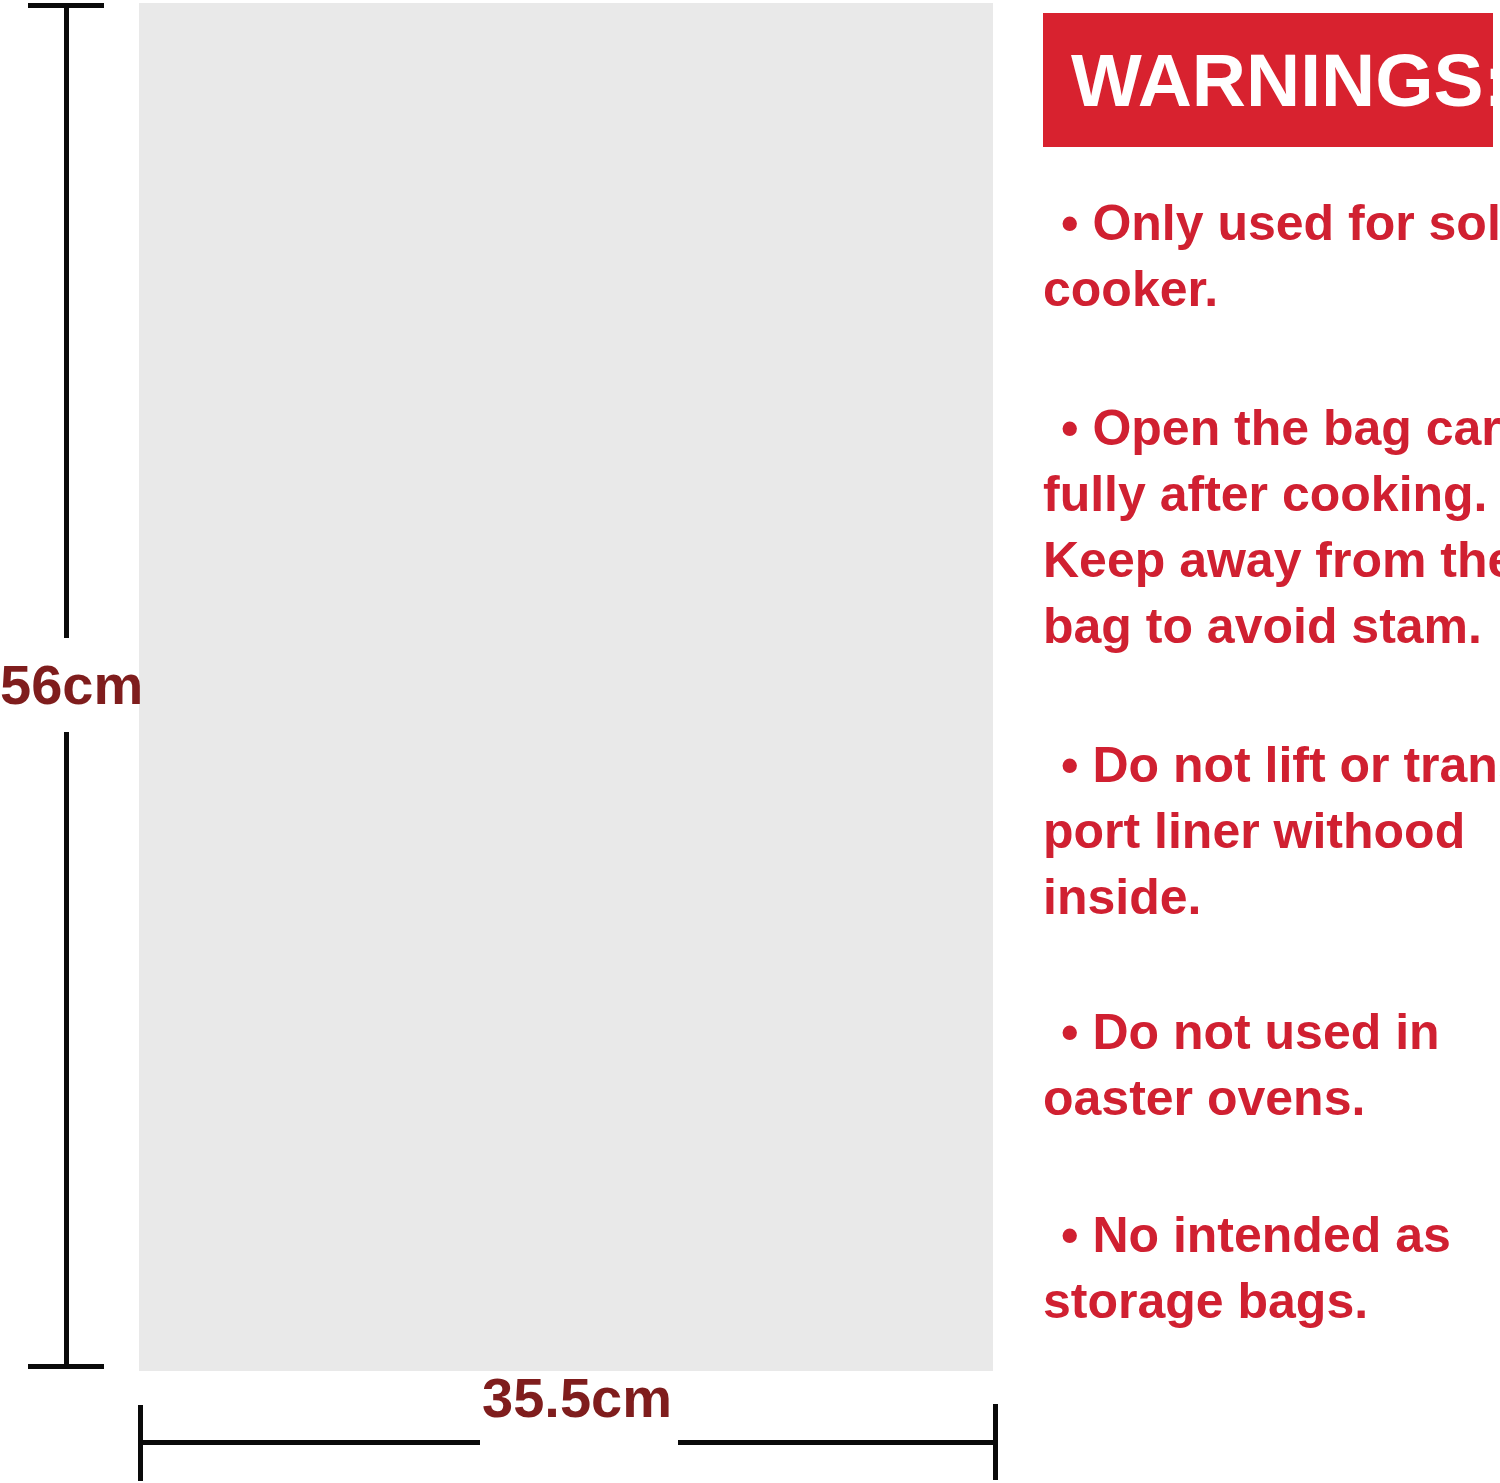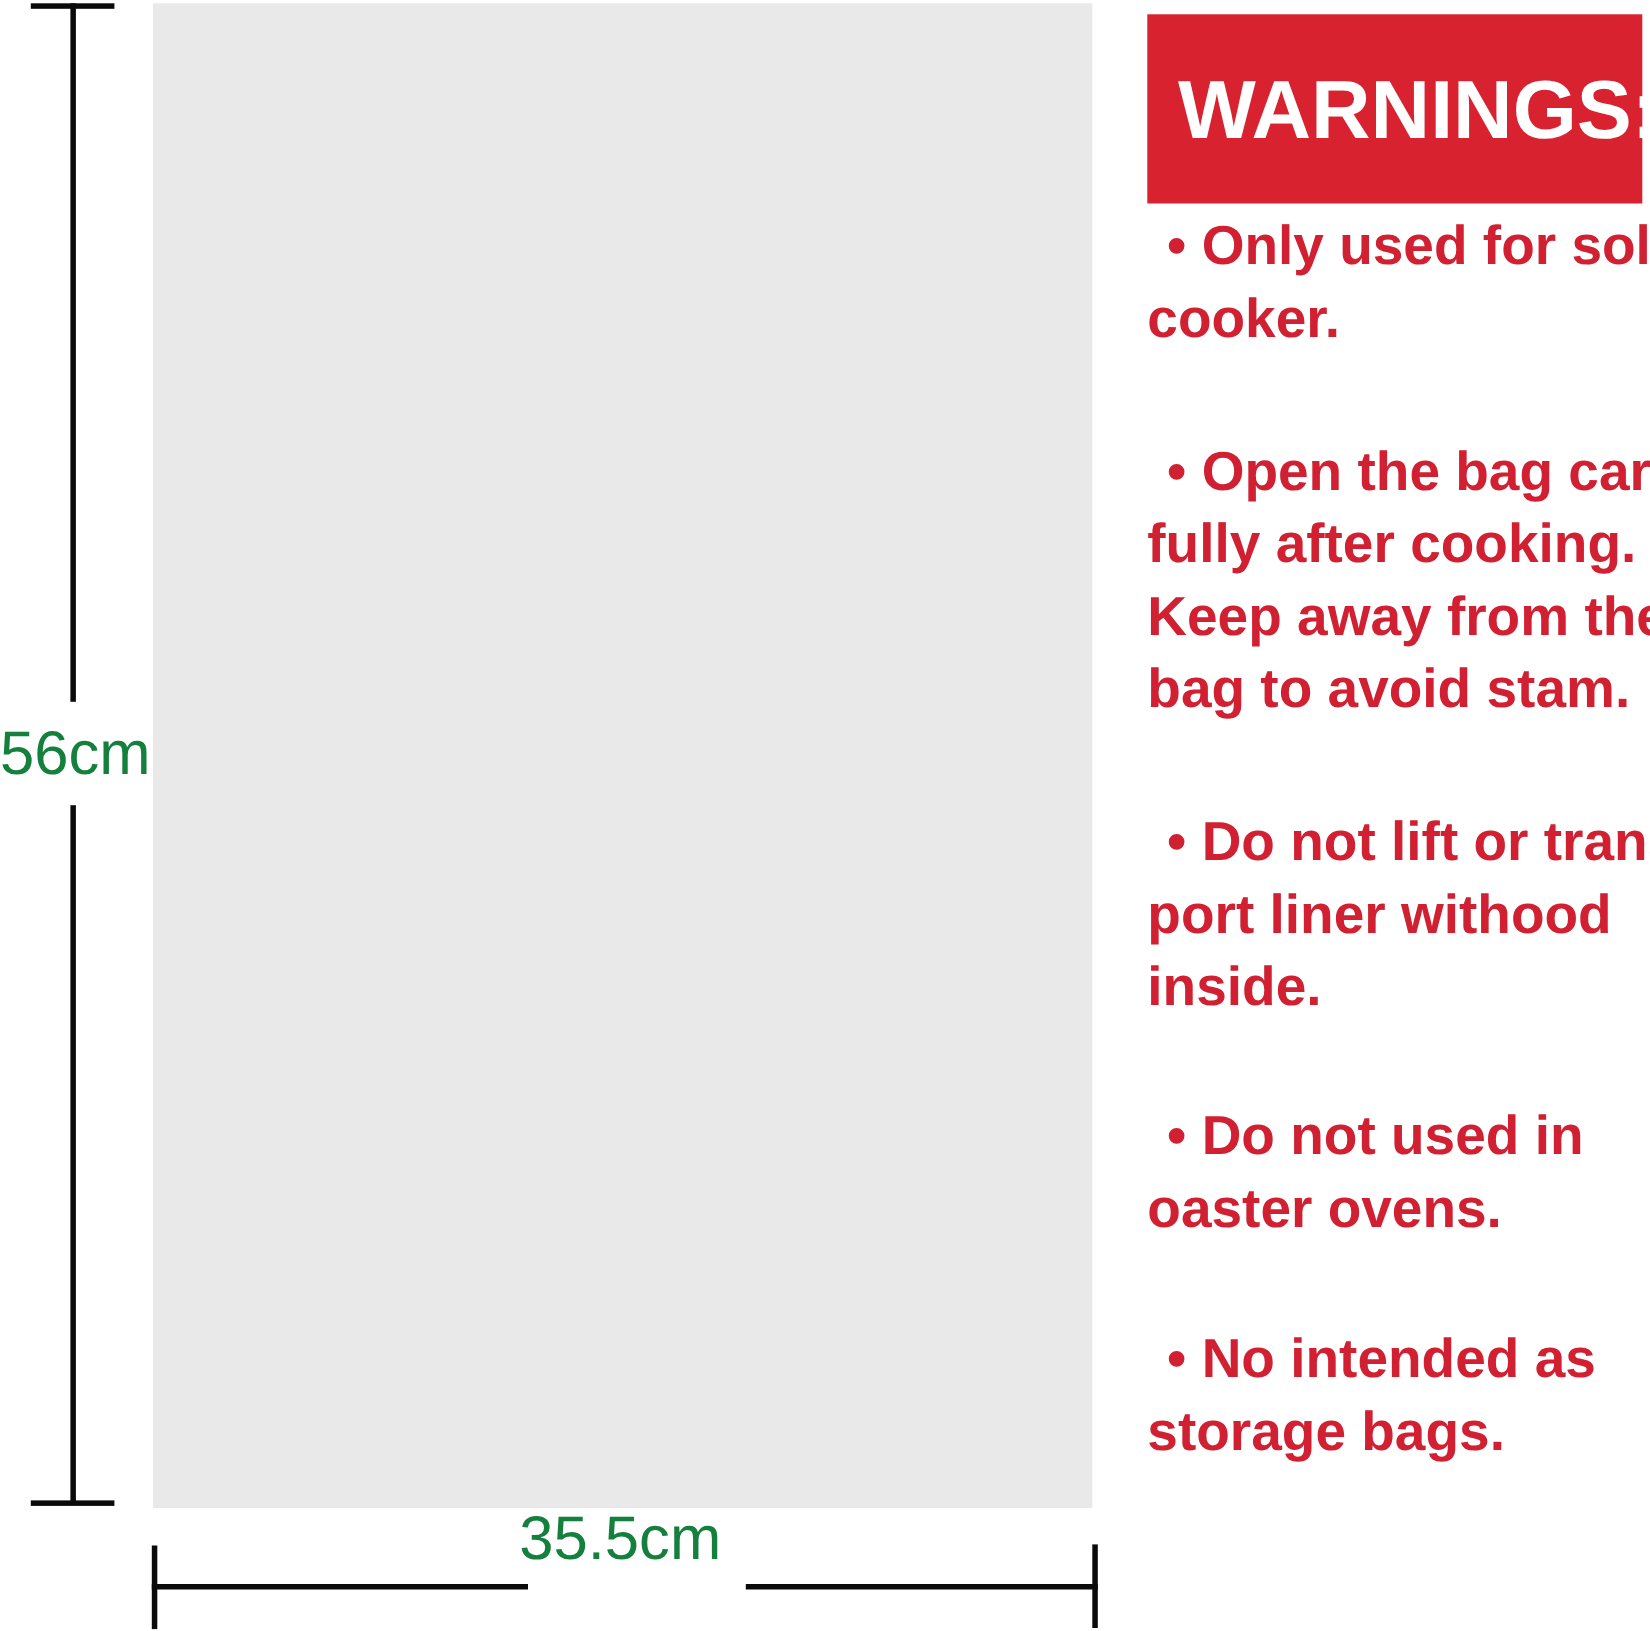--- a/index.html
+++ b/index.html
@@ -34,37 +34,37 @@
   .v-seg-bottom { left: 64px;  top: 732px;  width: 5px;   height: 635px; }
   .v-cap-bottom { left: 28px;  top: 1364px; width: 76px;  height: 5px; }
 
   .h-cap-left   { left: 138px; top: 1405px; width: 5px;   height: 76px; }
   .h-seg-left   { left: 138px; top: 1440px; width: 342px; height: 5px; }
   .h-seg-right  { left: 678px; top: 1440px; width: 320px; height: 5px; }
   .h-cap-right  { left: 993px; top: 1404px; width: 5px;   height: 76px; }
 
   .dim-label {
     position: absolute;
-    color: #15803d;
-    font-weight: normal;
+    color: #7f1d1d;
+    font-weight: bold;
     font-size: 56px;
     line-height: 64px;
-    text-align: left;
+    text-align: right;
     white-space: nowrap;
   }
   .height-label { left: 0px;   top: 653px;  width: 132px; }
   .width-label  { left: 472px; top: 1366px; width: 200px; }
 
   
   .warnings-banner {
     position: absolute;
     left: 1043px;
     top: 13px;
     width: 450px;
-    height: 172px;
+    height: 134px;
     background: #d8222f;
     display: flex;
     align-items: center;
   }
   .warnings-banner .banner-text {
     color: #ffffff;
     font-weight: bold;
     font-size: 75px;
     padding-left: 28px;
     letter-spacing: 0px;

